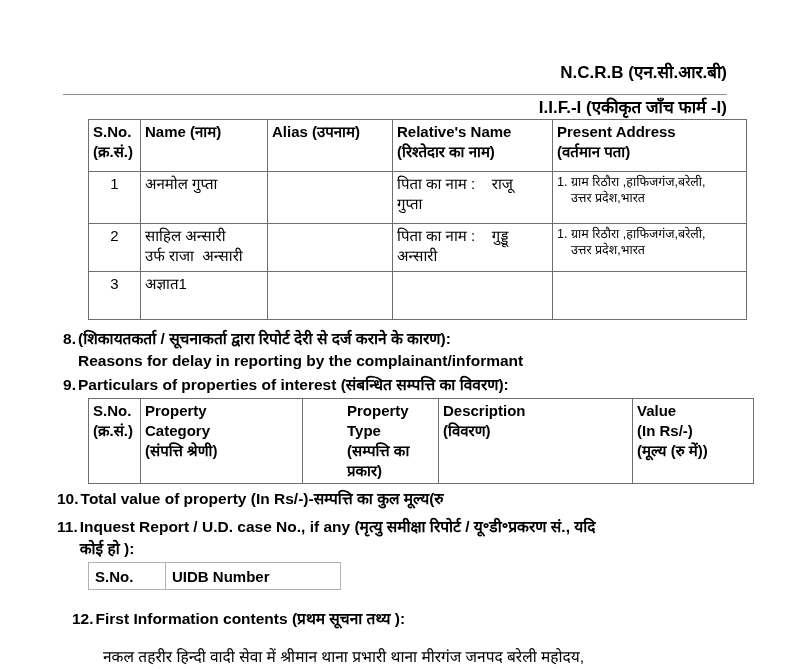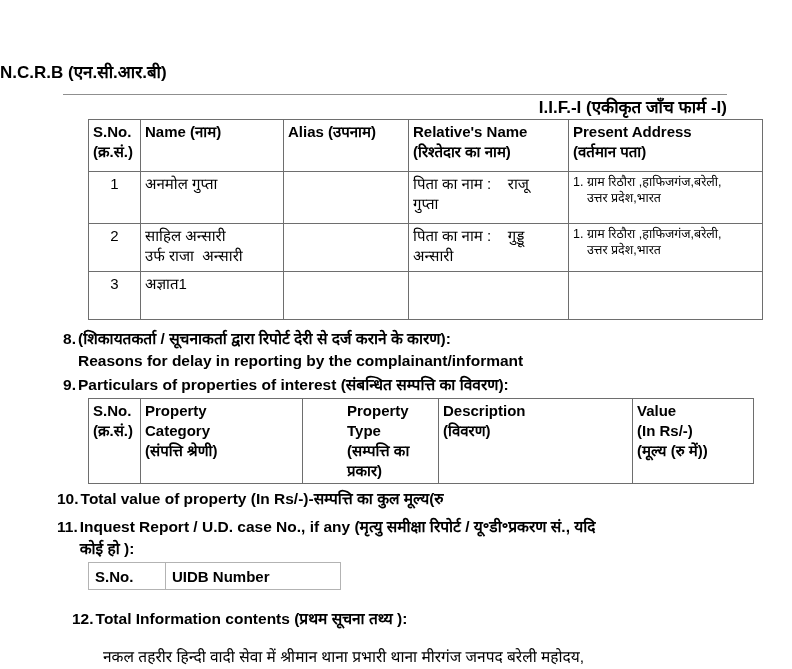--- a/index.html
+++ b/index.html
@@ -3,40 +3,40 @@
 <meta charset="utf-8">
 <style>
   * { box-sizing: border-box; }
   html,body { margin:0; padding:0; background:#ffffff; }
   .page {
     position:relative; width:792px; height:669px; background:#ffffff;
     font-family:"Liberation Sans","DejaVu Sans",sans-serif; color:#000;
     overflow:hidden;
   }
   .hdr1 {
-    margin:62px 65px 0 0; text-align:left;
+    margin:62px 65px 0 0; text-align:right;
     font-weight:700; font-size:17px; line-height:22px;
   }
   .rule { height:1px; background:#8f8f8f; margin:10px 0 2px 63px; width:664px; }
   .hdr2 {
     margin:0 65px 0 0; text-align:right;
     font-weight:700; font-size:17px; line-height:22px;padding-left:45px;
   }
   table { border-collapse:collapse; table-layout:fixed; }
   .tbl { margin-left:88px; }
   .tbl th, .tbl td {
     border:1px solid #6e6e6e; vertical-align:top; text-align:left;
     padding:2px 4px; font-size:15px; line-height:20px;
   }
   .tbl th { font-weight:700; }
   .pre { white-space:pre-wrap; }
   td.sno { text-align:center; }
   td.addr { font-size:12.5px; line-height:16px; font-weight:400; }
   .t1 { width:645px; }
-  .t1 .c0{width:52px;} .t1 .c1{width:143px;} .t1 .c2{width:125px;}
+  .t1 .c0{width:52px;} .t1 .c1{width:127px;} .t1 .c2{width:125px;}
   .t1 .c3{width:160px;} .t1 .c4{width:194px;}
   .t1 .hrow th{height:52px;}
   .t1 .r0 td{height:52px;} .t1 .r1 td{height:48px;} .t1 .r2 td{height:48px;}
   .t2 { width:645px; margin-top:2px; }
   .t2 .c0{width:52px;} .t2 .c1{width:162px;} .t2 .c2{width:136px;padding-left:44px;}
   .t2 .c3{width:194px;} .t2 .c4{width:121px;}
   .t2 .hrow th{height:70px;}
   .t3 { width:252px; margin-left:88px; margin-top:2px; }
   .t3 th { border:1px solid #b3b3b3; font-weight:700; font-size:15px;
            text-align:left; padding:2px 6px; height:27px; vertical-align:middle; }
@@ -150,19 +150,19 @@
     <tbody>
         <tr>
       <th class="c0">S.No.</th>
       <th class="c1">UIDB Number</th>
     </tr>
   </tbody>
     </table>
 
   <div class="section sec12">
     <span class="num">12.</span>
-    <div class="sec-content pre">Total Information contents (प्रथम सूचना तथ्य ):</div>
+    <div class="sec-content pre">First Information contents (प्रथम सूचना तथ्य ):</div>
   </div>
 
   <div class="fir-par">नकल तहरीर हिन्दी वादी सेवा में श्रीमान थाना प्रभारी थाना मीरगंज जनपद बरेली महोदय,
 निवेदन है कि मैं रवि पाण्डेय S/O श्री वेद प्रकाश पाण्डेय निवासी क़पिया पाण्डेय थाना</div>
 
 </div>
 
 </body></html>

